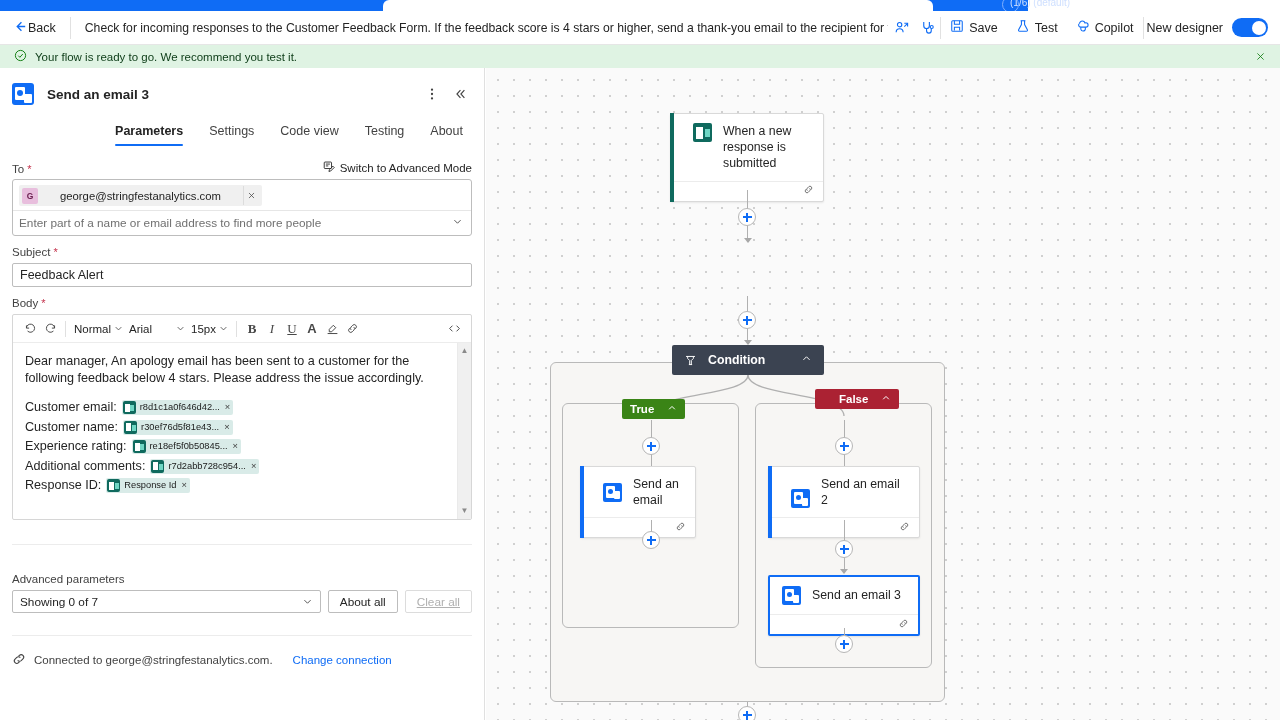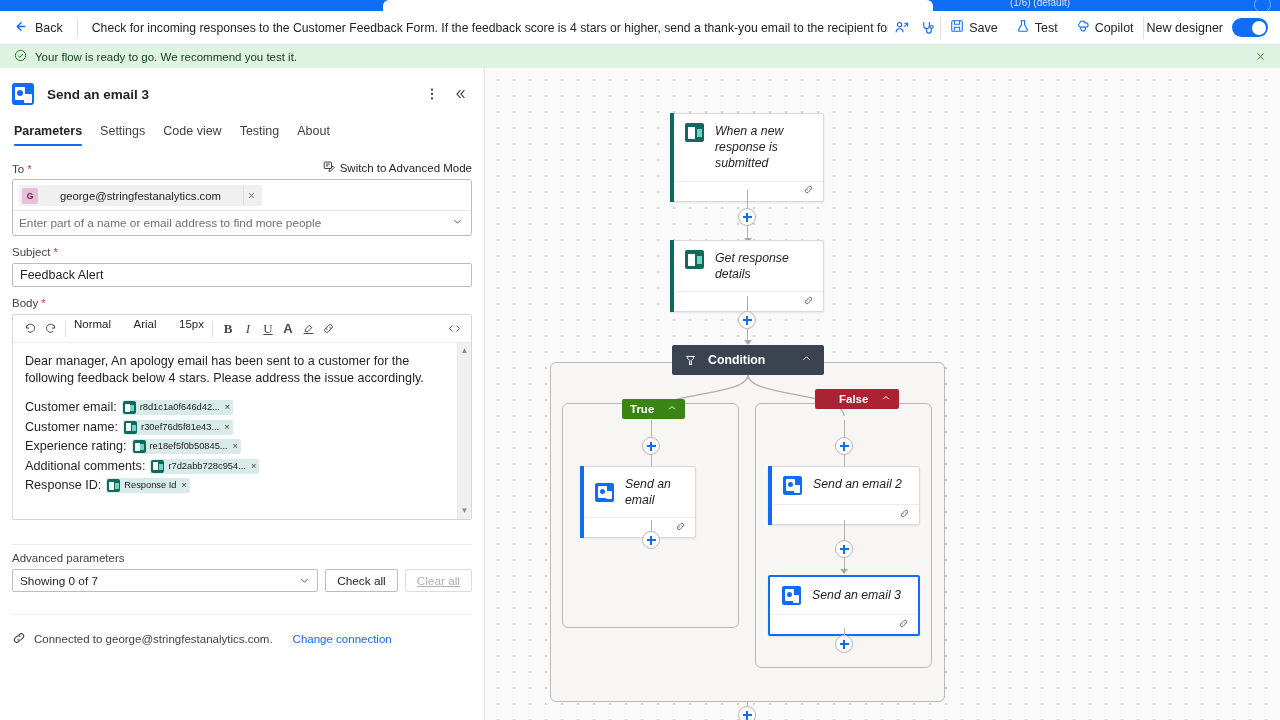--- a/index.html
+++ b/index.html
@@ -5,21 +5,21 @@
   * { box-sizing: border-box; margin: 0; padding: 0; }
   html, body {
     width: 1280px; height: 720px;
     font-family: "Liberation Sans", sans-serif;
     font-size: 12px; color: #242424;
     overflow: hidden; background: #fff;
   }
 
   
   .topbar {
-    position: absolute; top: 0; left: 0; width: 1280px; height: 11px;
+    position: absolute; top: 0; left: 0; width: 1028px; height: 11px;
     background: #0f6cf5;
   }
   .topbar-tab {
     position: absolute; left: 383px; top: 0; width: 550px; height: 11px;
     background: #fff; border-radius: 6px 6px 0 0;
   }
   .topbar-label {
     position: absolute; left: 940px; top: -3px; width: 200px;
     color: #cfe0ff; font-size: 10px; text-align: center;
     white-space: nowrap; overflow: hidden;
@@ -30,21 +30,21 @@
     border: 1.4px solid #7fb0ff;
   }
 
   
   .cmdbar {
     position: absolute; top: 11px; left: 0; width: 1280px; height: 34px;
     background: #fff; border-bottom: 1px solid #e6e6e6;
     display: flex; align-items: center;
   }
   .back-btn {
-    display: flex; align-items: center; gap: 7px;
+    display: flex; align-items: center; 
     padding: 0 14px 0 13px; height: 34px; cursor: pointer;
     color: #242424; font-size: 12.5px;
   }
   .back-btn svg { width: 15px; height: 15px; }
   .cmd-sep { width: 1px; height: 22px; background: #e1e1e1; }
   .flow-desc {
     flex: 1; padding: 0 14px; font-size: 12.2px; color: #242424;
     white-space: nowrap; overflow: hidden; line-height: 34px;
   }
   .cmd-icon {
@@ -109,22 +109,23 @@
     margin-left: 13px; font-size: 13.5px; font-weight: 600; color: #242424;
   }
   .panel-head-actions { margin-left: auto; display: flex; gap: 4px; }
   .ph-btn {
     width: 24px; height: 24px; display: flex; align-items: center;
     justify-content: center; cursor: pointer; color: #424242;
   }
   .ph-btn svg { width: 14px; height: 14px; }
 
   .tabs {
-    display: flex; gap: 0; padding: 0 12px; margin-top: 18px;
+    display: flex; gap: 8px; padding: 0 12px; margin-top: 18px;
     border-bottom: 0;
+    justify-content: flex-end;
   }
   .tab {
     padding: 0 9px 8px 9px; font-size: 12.5px; color: #424242;
     cursor: pointer; position: relative; white-space: nowrap;
   }
   .tab:first-child { padding-left: 2px; }
   .tab.active { color: #242424; font-weight: 700; }
   .tab.active::after {
     content: ""; position: absolute; left: 2px; right: 9px; bottom: 0;
     height: 2.5px; background: #0f6cf5; border-radius: 2px;
@@ -184,22 +185,22 @@
     height: 28px; display: flex; align-items: center; gap: 0;
     padding: 0 7px; border-bottom: 1px solid #ececec; flex: none;
   }
   .etb {
     height: 22px; min-width: 20px; display: flex; align-items: center;
     justify-content: center; cursor: pointer; color: #484848; padding: 0 2px;
   }
   .etb svg { width: 13px; height: 13px; }
   .etb-sep { width: 1px; height: 16px; background: #e0e0e0; margin: 0 5px; }
   .etb-dd {
-    display: flex; align-items: center; gap: 19px; cursor: pointer;
-    font-size: 11.5px; color: #242424; padding: 0 3px; height: 22px; flex-direction: column;
+    display: flex; align-items: center; gap: 3px; cursor: pointer;
+    font-size: 11.5px; color: #242424; padding: 0 3px; height: 22px;
   }
   .etb-dd svg { width: 9px; height: 9px; color: #484848; }
   .etb.bold { font-weight: 700; font-size: 13px; font-family: "Liberation Serif", serif; }
   .etb.ital { font-style: italic; font-size: 13px; font-family: "Liberation Serif", serif; }
   .etb.undl { text-decoration: underline; font-size: 13px; font-family: "Liberation Serif", serif; }
   .etb.clr { font-weight: 700; font-size: 13px; }
   .etb-right { margin-left: auto; }
 
   .ebody { flex: 1; display: flex; overflow: hidden; position: relative; }
   .ebody-content { flex: 1; padding: 10px 12px; font-size: 12.6px; line-height: 1.35; color: #242424; }
@@ -227,21 +228,21 @@
 
   .escroll {
     width: 14px; background: #f0f0f0; border-left: 1px solid #eaeaea;
     display: flex; flex-direction: column; align-items: center;
     justify-content: space-between; padding: 4px 0; cursor: pointer; flex: none;
   }
   .escroll .arw { font-size: 8px; color: #8a8a8a; line-height: 1; }
 
   .divider { height: 1px; background: #ececec; margin: 24px 0 0 0; }
 
-  .adv-params { margin-top: 6px; }
+  .adv-params { margin-top: 27px; }
   .adv-row { display: flex; align-items: center; gap: 7px; margin-top: 4px; }
   .adv-select {
     flex: 1; height: 23px; border: 1px solid #bdbdbd; border-radius: 2px;
     display: flex; align-items: center; padding: 0 7px; font-size: 11.8px;
     color: #242424; cursor: pointer; background: #fff;
   }
   .adv-select svg { margin-left: auto; width: 11px; height: 11px; color: #424242; }
   .sm-btn {
     height: 23px; padding: 0 11px; border: 1px solid #bdbdbd; border-radius: 2px;
     background: #fff; font-size: 11.8px; color: #242424; cursor: pointer;
@@ -264,21 +265,21 @@
     background-image: radial-gradient(circle, #d0d0d0 1px, transparent 1px);
     background-size: 16px 16px; background-position: 4px 4px;
   }
   .node {
     position: absolute; background: #fff; border: 1px solid #d9d9d9;
     border-radius: 2px; box-shadow: 0 1px 2px rgba(0,0,0,.08); cursor: pointer;
   }
   .node .accent {
     position: absolute; left: -1px; top: -1px; bottom: -1px; width: 3.5px;
   }
-  .node-main { display: flex; align-items: flex-start; padding: 9px 10px 9px 14px; font-style: italic; }
+  .node-main { display: flex; align-items: flex-start; padding: 9px 10px 9px 22px; }
   .node-ico { width: 19px; height: 19px; border-radius: 2px; flex: none; position: relative; }
   .node-ico.forms { background: #0f6a5e; }
   .node-ico.forms::before {
     content: ""; position: absolute; left: 3px; top: 3.5px;
     width: 7px; height: 12px; background: #fff;
   }
   .node-ico.forms::after {
     content: ""; position: absolute; right: 2.5px; top: 6px;
     width: 5px; height: 8px; background: #6fd6c4;
   }
@@ -623,21 +624,21 @@
 
     <div class="adv-params">
       <span class="flabel">Advanced parameters</span>
       <div class="adv-row">
         <div class="adv-select">
           <span>Showing 0 of 7</span>
           <svg viewBox="0 0 16 16" fill="none" stroke="currentColor" stroke-width="1.3">
               <path d="m3.5 6 4.5 4.5L12.5 6"></path>
             </svg>
         </div>
-        <button class="sm-btn">Check all</button>
+        <button class="sm-btn">About all</button>
         <button class="sm-btn disabled">Clear all</button>
       </div>
     </div>
 
     <div class="conn-row">
       <span>
         <svg viewBox="0 0 16 16" fill="none" stroke="currentColor" stroke-width="1.2">
             <path d="M6.5 9.5a2.7 2.7 0 0 0 4 .3l2-2a2.8 2.8 0 0 0-4-4l-1 1"></path>
             <path d="M9.5 6.5a2.7 2.7 0 0 0-4-.3l-2 2a2.8 2.8 0 0 0 4 4l1-1"></path>
           </svg>
@@ -663,35 +664,20 @@
             <path d="M9.7 6.3a2.6 2.6 0 0 1 0 3.7l-2 2A2.6 2.6 0 0 1 4 8.3l.9-.9"></path>
           </svg>
       </span>
     </div>
   </div>
 
   <div class="conn-line" style="left:261px; top:122px; height:52px;"></div>
   <div class="arrow-head" style="left:257.5px; top:170px;"></div>
   <div class="plus" style="left:252px; top:140px;"></div>
 
-  <div class="node" style="left:184px; top:172px; width:154px;">
-    <div class="accent" style="background:#0f6a5e"></div>
-    <div class="node-main">
-      <div class="node-ico forms"></div>
-      <div class="node-title">Get response details</div>
-    </div>
-    <div class="node-foot">
-      <span>
-        <svg viewBox="0 0 16 16" fill="none" stroke="currentColor" stroke-width="1.2">
-            <path d="M6.3 9.7a2.6 2.6 0 0 1 0-3.7l2-2a2.6 2.6 0 0 1 3.7 3.7l-.9.9"></path>
-            <path d="M9.7 6.3a2.6 2.6 0 0 1 0 3.7l-2 2A2.6 2.6 0 0 1 4 8.3l.9-.9"></path>
-          </svg>
-      </span>
-    </div>
-  </div>
 
   <div class="conn-line" style="left:261px; top:228px; height:48px;"></div>
   <div class="arrow-head" style="left:257.5px; top:272px;"></div>
   <div class="plus" style="left:252px; top:243px;"></div>
 
   <div class="cond-scope" style="left:64px; top:294px; width:395px; height:340px;"></div>
 
   <div class="cond-header" style="left:186px; top:277px; width:152px; height:30px;">
     <svg class="gi" viewBox="0 0 16 16" fill="none" stroke="currentColor" stroke-width="1.2">
         <path d="M2.5 3h11M4.5 3v2.5L7 8v5M11.5 3v2.5L9 8v5M6 13h4"></path>
@@ -753,21 +739,21 @@
         </svg>
     </span>
   </div>
 
   <div class="conn-line" style="left:357.5px; top:352px; height:50px;"></div>
   <div class="arrow-head" style="left:354px; top:398px;"></div>
   <div class="plus" style="left:349px; top:369px;"></div>
 
   <div class="node" style="left:282px; top:398px; width:152px;">
     <div class="accent" style="background:#0f6cf5"></div>
-    <div class="node-main" style="align-items:flex-start;">
+    <div class="node-main" style="align-items:flex-end;">
       <div class="node-ico outlook">
           <i></i>
         </div>
       <div class="node-title">Send an email 2</div>
     </div>
     <div class="node-foot">
       <span>
         <svg viewBox="0 0 16 16" fill="none" stroke="currentColor" stroke-width="1.2">
             <path d="M6.3 9.7a2.6 2.6 0 0 1 0-3.7l2-2a2.6 2.6 0 0 1 3.7 3.7l-.9.9"></path>
             <path d="M9.7 6.3a2.6 2.6 0 0 1 0 3.7l-2 2A2.6 2.6 0 0 1 4 8.3l.9-.9"></path>

